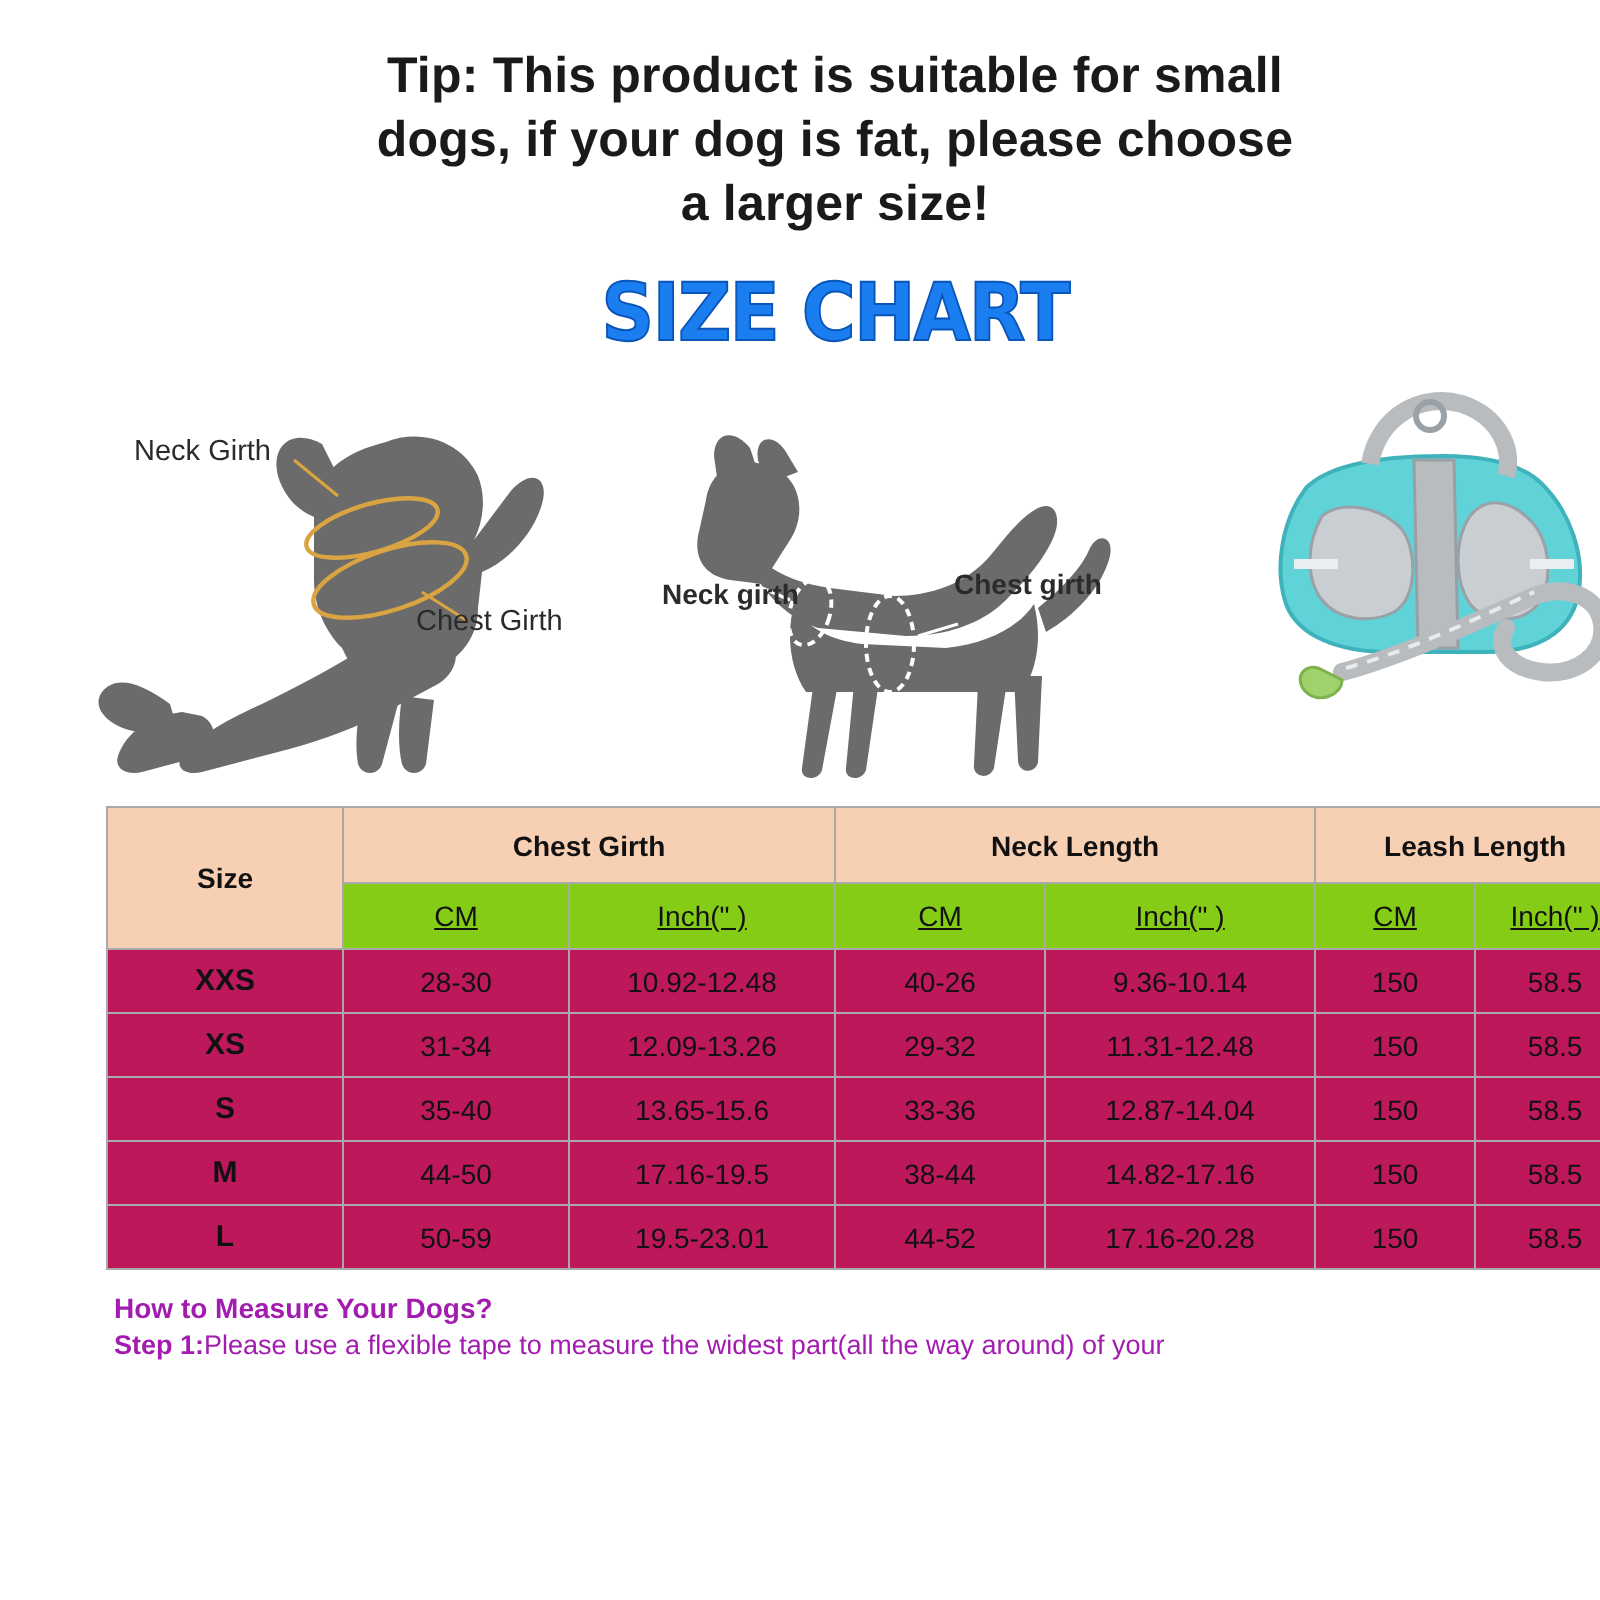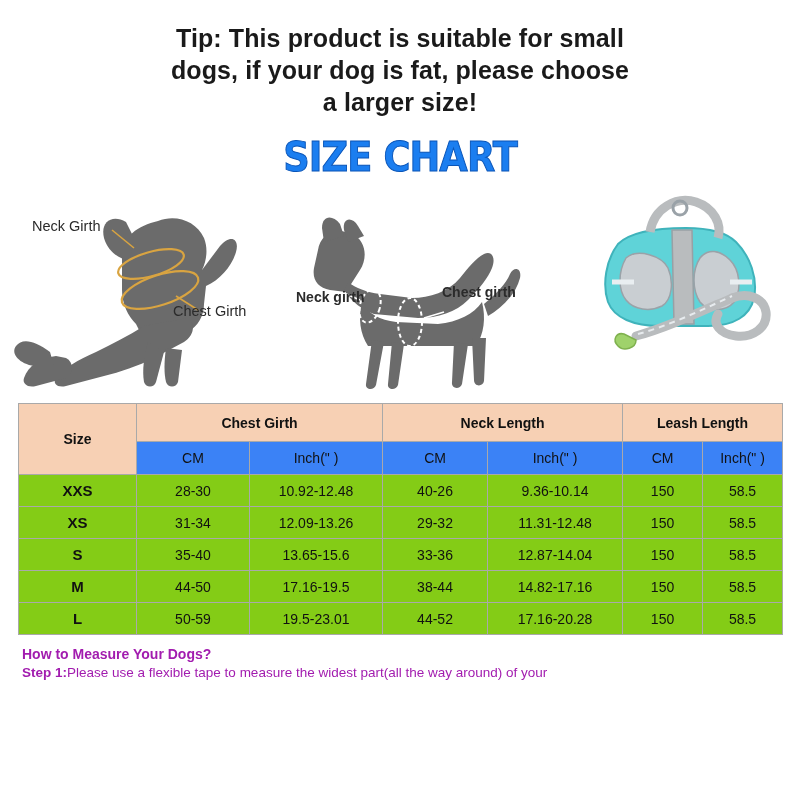--- a/index.html
+++ b/index.html
@@ -13,20 +13,21 @@
     font-family: "Liberation Sans", sans-serif;
     color: #111111;
     overflow: hidden;
     position: relative;
   }
   .page {
     width: 800px;
     height: 800px;
     position: relative;
     box-sizing: border-box;
+    padding-left: 35px;
   }
 
   
   .tip {
     text-align: center;
     font-weight: bold;
     font-size: 25px;
     line-height: 32px;
     padding: 22px 70px 0 70px;
     color: #1a1a1a;
@@ -82,31 +83,32 @@
     color: #111;
     padding: 3px 2px;
   }
   .hdr-row th {
     background: #f7d0b4;
     font-weight: bold;
     font-size: 15px;
     height: 31px;
   }
   .sub-row td {
-    background: #3b82f6;
+    background: #84cc16;
     font-weight: normal;
     font-size: 14px;
     height: 26px;
+    text-decoration: underline;
   }
   .sub-row td.unit {
     font-weight: normal;
   }
   .body-row td {
     height: 25px;
-    background: #84cc16;
+    background: #be185d;
   }
   .body-row td.size-cell {
     font-weight: bold;
     font-size: 15px;
   }
 
   
   .howto {
     margin: 10px 22px 0 22px;
     font-size: 13.5px;

